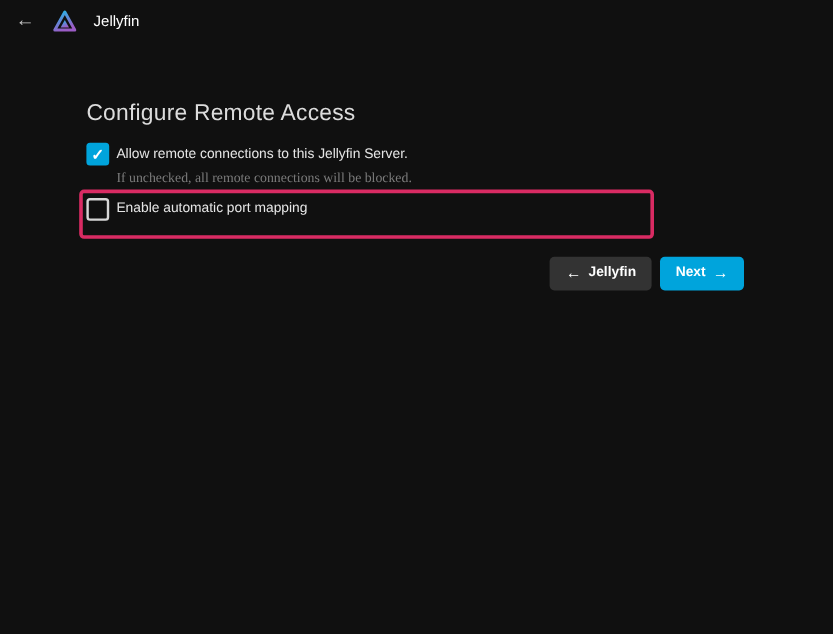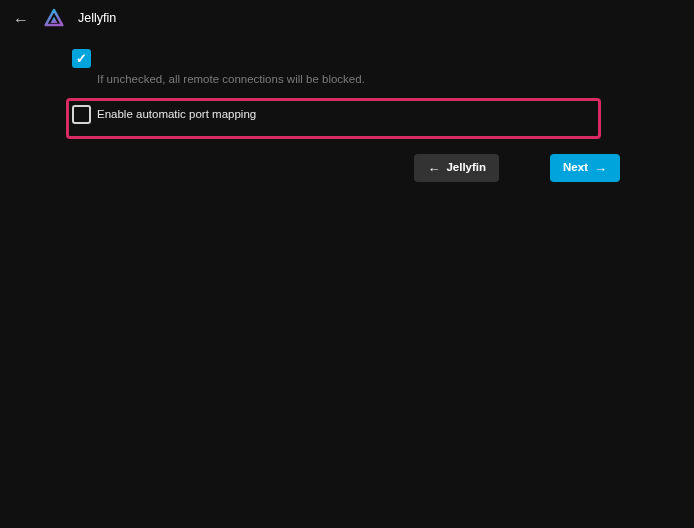--- a/index.html
+++ b/index.html
@@ -35,42 +35,42 @@
     width: 19px; height: 19px; border-radius: 3px; flex: 0 0 auto; cursor: pointer;
   }
   .checkbox.checked {
     background: var(--accent, #00a4dc); color: #fff;
     display: flex; align-items: center; justify-content: center;
     font-size: 13px; font-weight: bold; line-height: 1;
   }
   .checkbox.unchecked { border: 2px solid #d6d6d6; background: transparent; }
   .option-label { font-size: 11.5px; color: #e6e6e6; cursor: pointer; }
   .option-desc {
-    font-size: 11.5px; color: #7b7b7b; margin: 4px 0 0 25px; line-height: 1.35;
+    font-size: 11.5px; color: #7b7b7b; margin: 4px 0 0 25px; line-height: 1.35; font-family: Liberation Serif, serif;
   }
 
   
   .highlight-box {
-    width: 535px; margin-left: -6px; margin-top: 10px;
+    width: 479px; margin-left: -6px; 
     border: 3px solid var(--highlight, #d92b63);
     border-radius: 4px;
     padding: 4px 25px 12px 3px;
   }
   .highlight-box .option { margin-top: 0; }
 
   
   .buttons-row { display: flex; justify-content: flex-end; gap: 7px; margin-top: 15px; }
   .btn {
     height: 28px; display: flex; align-items: center;
     border: none; border-radius: 4px;
     font-family: inherit; font-size: 11.5px; font-weight: 700;
     color: #fff; cursor: pointer; padding: 0 13px; line-height: 1;
   }
   .btn-prev { background: var(--button_secondary, #333333); }
-  .btn-next { background: var(--accent, #00a4dc); margin-left: 44px; }
+  .btn-next { background: var(--accent, #00a4dc); }
   .btn .arr { font-size: 13px; }
   .btn-prev .arr { margin-right: 6px; }
   .btn-next .arr { margin-left: 6px; }
 </style>
 </head>
 <body>
 
 <header class="appbar">
   <div class="back-btn">
     <span>←</span>
@@ -84,26 +84,28 @@
         </linearGradient>
       </defs>
       <path d="M12 2.5 L22 20.5 H2 Z" fill="none" stroke="url(#jfg)" stroke-width="3" stroke-linejoin="round"></path>
       <path d="M12 10.5 L16.2 18 H7.8 Z" fill="url(#jfg)"></path>
     </svg>
     <span class="app-name">Jellyfin</span>
   </div>
 </header>
 
 <main class="content">
+  <h1 class="page-title">Configure Remote Access</h1>
 
   <div class="option">
     <div class="option-row">
       <div class="checkbox checked">
         <span>✓</span>
       </div>
+      <label class="option-label">Allow remote connections to this Jellyfin Server.</label>
     </div>
     <div class="option-desc">If unchecked, all remote connections will be blocked.</div>
   </div>
 
   <div class="highlight-box">
     <div class="option">
       <div class="option-row">
         <div class="checkbox unchecked"></div>
         <label class="option-label">Enable automatic port mapping</label>
       </div>

